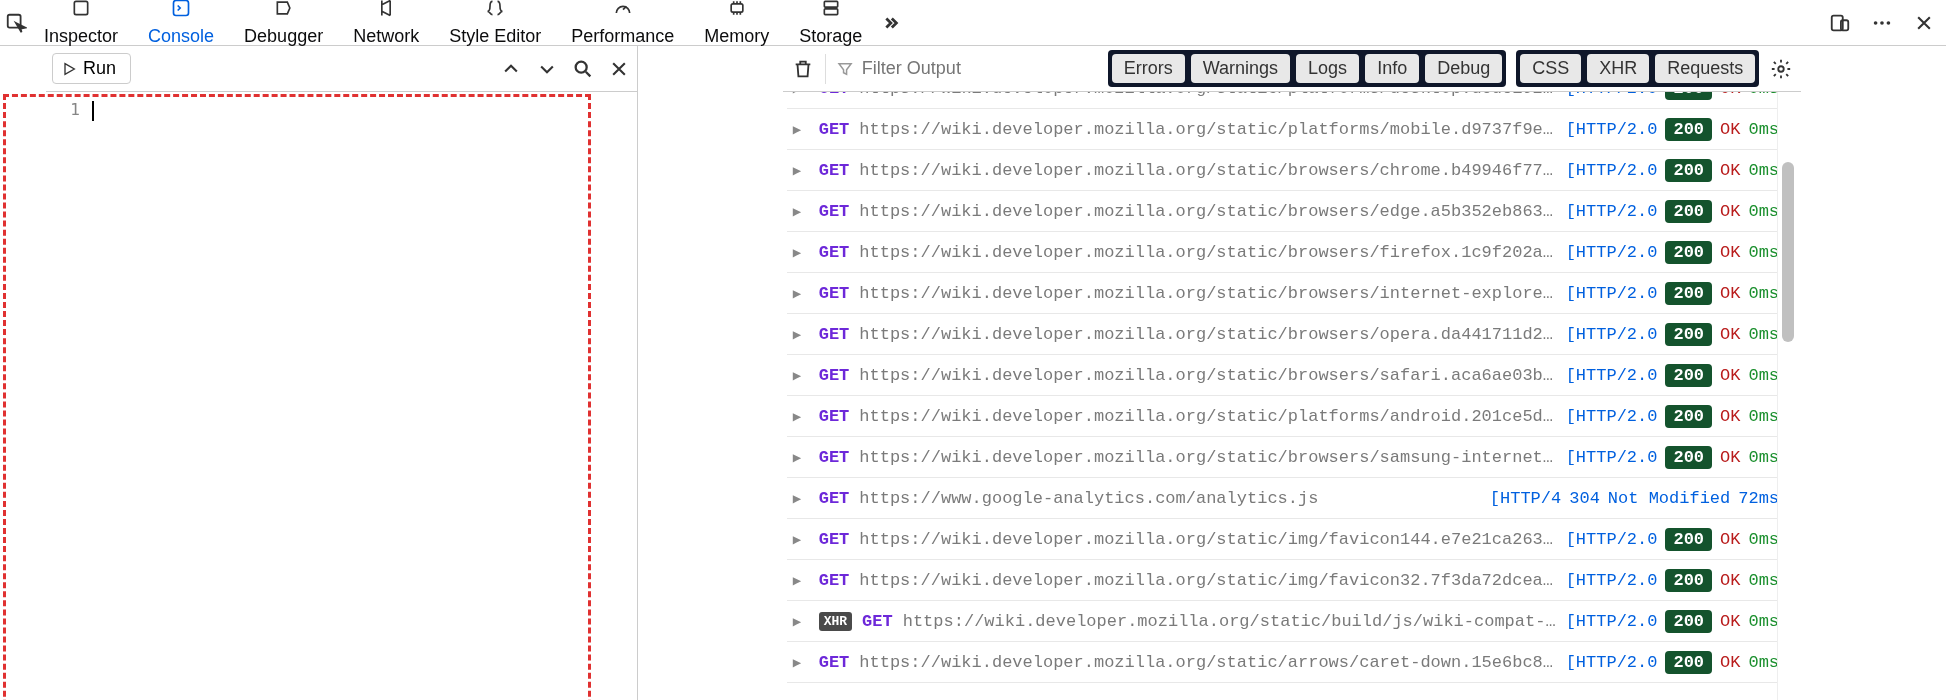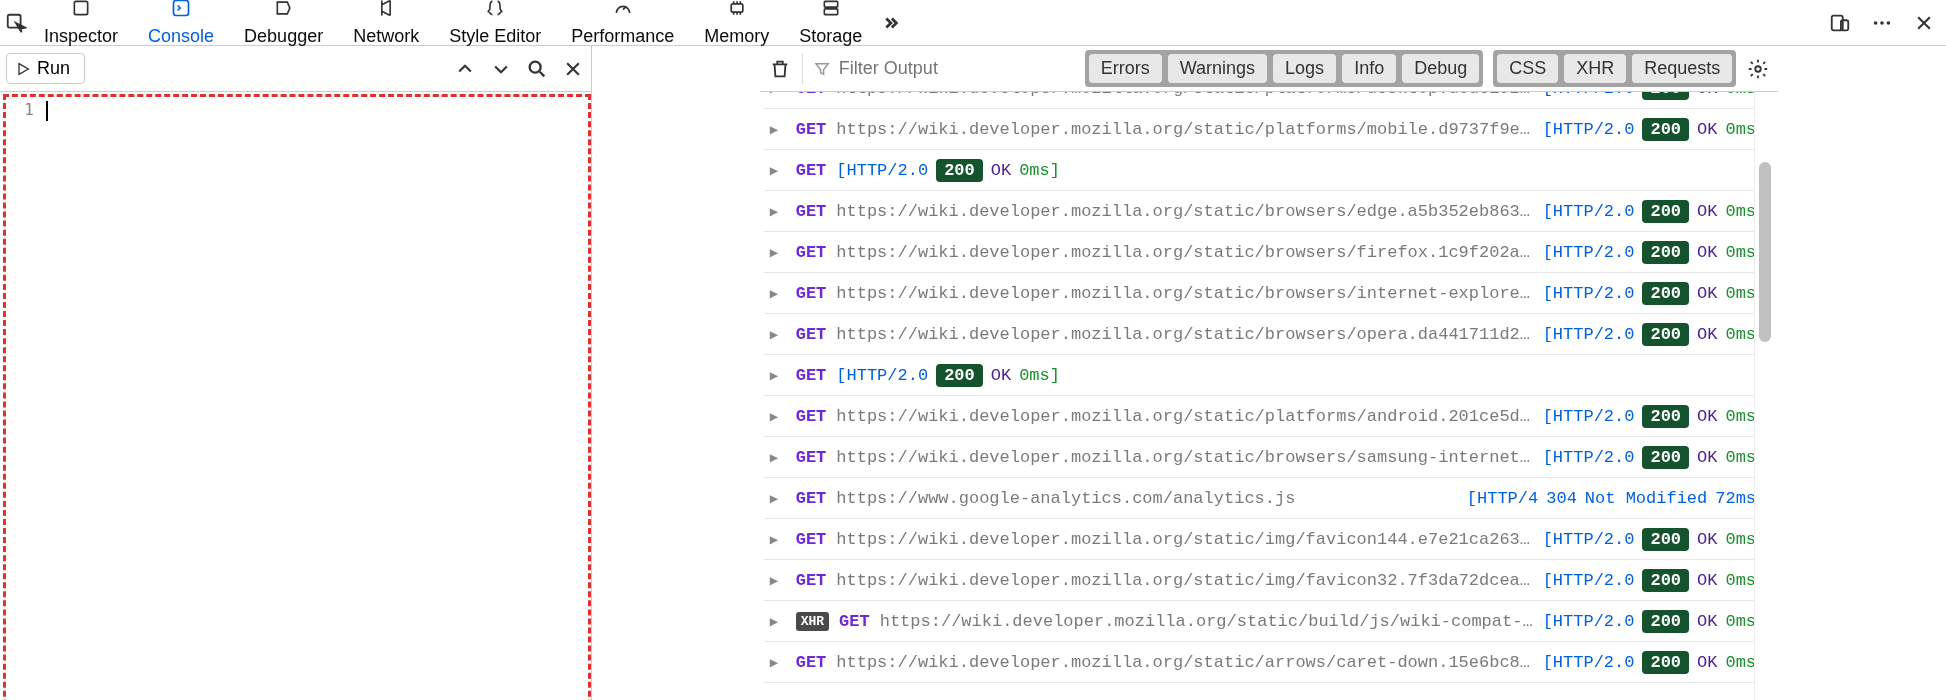--- a/index.html
+++ b/index.html
@@ -39,20 +39,21 @@
   .tab-icon { width: 20px; height: 20px; display:inline-flex; align-items:center; justify-content:center; }
   .tabbar .spacer { flex: 1; }
   .right-icons { display:flex; gap:18px; align-items:center; padding-right:6px;}
   .ico-btn { width:24px; height:24px; display:inline-flex; align-items:center; justify-content:center; cursor:pointer;}
 
   
   .main {
     display:flex;
     height: calc(700px - 46px);
     position:relative;
+    padding-left:46px;
   }
 
   
   .editor-pane {
     width: 592px;
     display:flex;
     flex-direction:column;
     position:relative;
   }
   .editor-toolbar {
@@ -108,21 +109,21 @@
   .trash { cursor:pointer; display:inline-flex; }
   .vsep { width:1px; height:30px; background:#ddd; }
   .filter {
     display:inline-flex; align-items:center; gap:6px;
     color:#888; font-size:18px; flex:1;
   }
   .filter input {
     border:none; outline:none; font-size:18px; width:100%;
     color:#555;
   }
-  .pills-group { display:inline-flex; gap:6px; background:#a3a3a3; padding:4px; border-radius:4px;}
+  .pills-group { display:inline-flex; gap:6px; background:#0f172a; padding:4px; border-radius:4px;}
   .pill {
     padding:4px 12px; border-radius:4px; background:#e8e8e8;
     font-size:18px; cursor:pointer; color:#333;
   }
   .settings-ico { cursor:pointer; }
 
   .log-list {
     flex:1; overflow:auto; position:relative;
   }
   .log-row {
@@ -137,21 +138,21 @@
   .log-row:first-child { margin-top:-24px; } 
   .log-row:last-child { border-bottom:none; }
   .disclose { width:16px; color:#888; cursor:pointer; font-size:14px; user-select:none;}
   .badge-xhr { background:#4a4a4a; color:#fff; font-size:13px; padding:2px 5px; border-radius:3px; font-weight:600;}
   .method { font-weight:600; color:#6d28d9; }
   .url { color:#7a7a7a; overflow:hidden; text-overflow:ellipsis; flex:1; min-width:0;}
   .meta { display:inline-flex; gap:8px; align-items:center; color:#0060df; }
   .proto { color:#0060df; }
   .status-pill { background:#14532d; color:#fff; padding:2px 8px; border-radius:4px; font-weight:600;}
   .status-plain { color:#0060df; }
-  .ok { color:#4c1d95; }
+  .ok { color:#b91c1c; }
   .time { color:#1a8f2d; }
 
   
   .scroll-track {
      width:20px;
      background:#fff;
      border-left:1px solid #eee;
      position:absolute;
      right:0; top:0; bottom:0;
   }
@@ -360,20 +361,21 @@
           <span class="meta">
             <span class="proto">[HTTP/2.0</span>
             <span class="status-pill">200</span>
             <span class="ok">OK</span>
             <span class="time">0ms]</span>
           </span>
         </div>
         <div class="log-row mono">
           <span class="disclose">▶</span>
           <span class="method">GET</span>
+          <span class="url">https://wiki.developer.mozilla.org/static/browsers/chrome.b49946f77…</span>
           <span class="meta">
             <span class="proto">[HTTP/2.0</span>
             <span class="status-pill">200</span>
             <span class="ok">OK</span>
             <span class="time">0ms]</span>
           </span>
         </div>
         <div class="log-row mono">
           <span class="disclose">▶</span>
           <span class="method">GET</span>
@@ -414,20 +416,21 @@
           <span class="meta">
             <span class="proto">[HTTP/2.0</span>
             <span class="status-pill">200</span>
             <span class="ok">OK</span>
             <span class="time">0ms]</span>
           </span>
         </div>
         <div class="log-row mono">
           <span class="disclose">▶</span>
           <span class="method">GET</span>
+          <span class="url">https://wiki.developer.mozilla.org/static/browsers/safari.aca6ae03b…</span>
           <span class="meta">
             <span class="proto">[HTTP/2.0</span>
             <span class="status-pill">200</span>
             <span class="ok">OK</span>
             <span class="time">0ms]</span>
           </span>
         </div>
         <div class="log-row mono">
           <span class="disclose">▶</span>
           <span class="method">GET</span>

